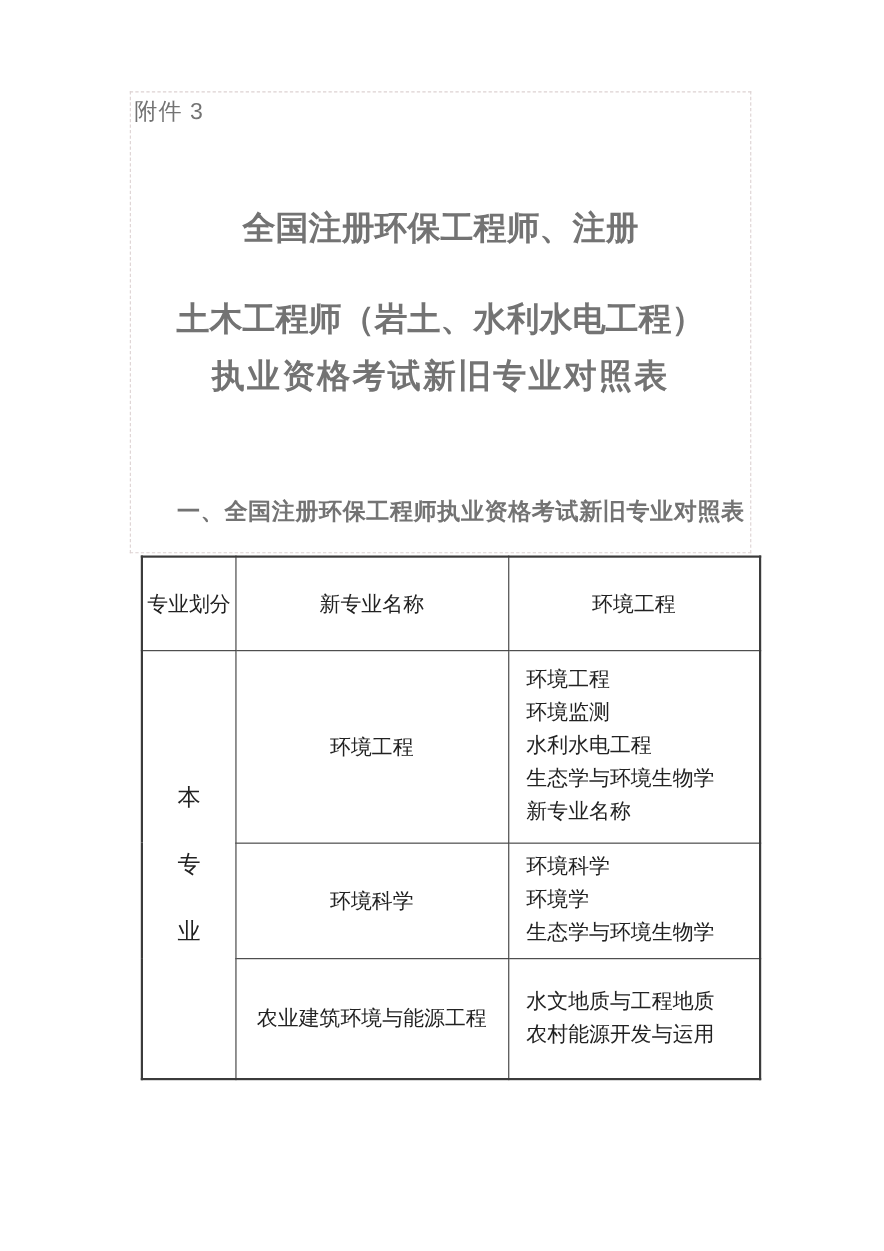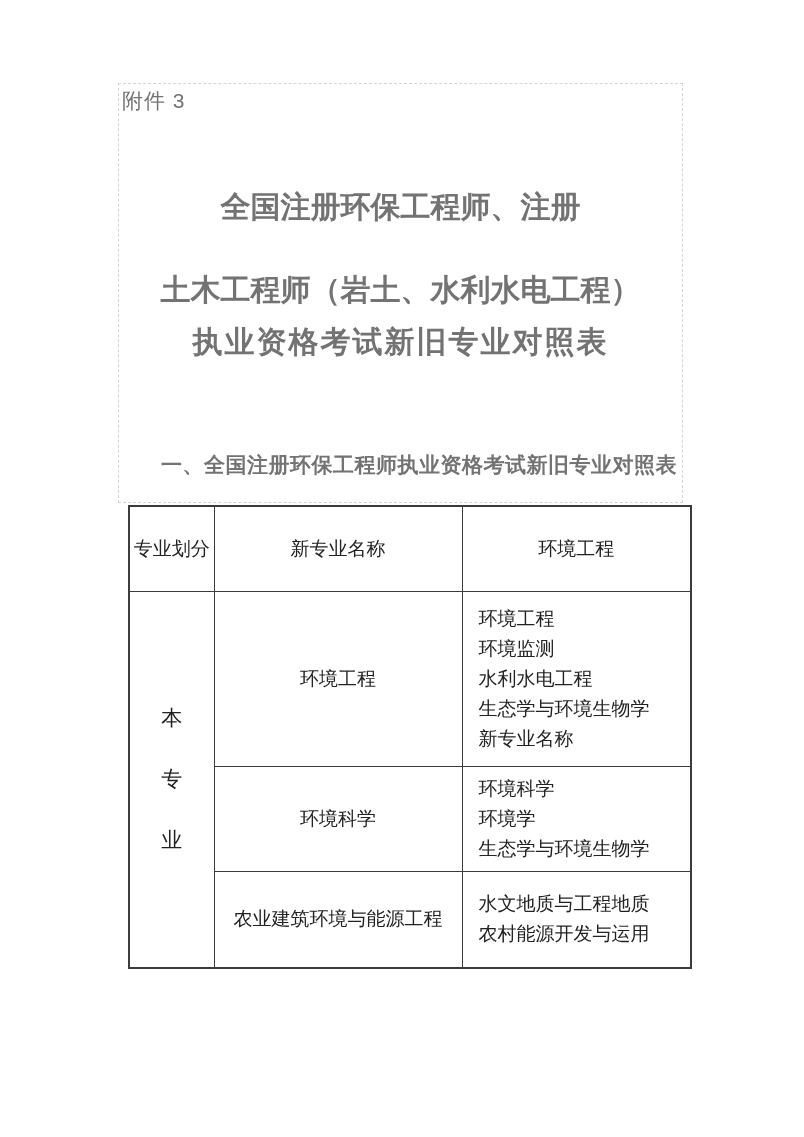--- a/index.html
+++ b/index.html
@@ -44,21 +44,21 @@
     border:1px solid #3b3b3b;
     font-weight:normal;font-size:19px;color:#222;
     padding:0;box-sizing:border-box;
   }
   .col-c1{width:85px;}
   .col-c2{width:248px;}
   .col-c3{width:229px;}
   tr.hdr{height:85px;}
   tr.r1{height:175px;}
   tr.r2{height:105px;}
-  tr.r3{height:97px;}
+  tr.r3{height:110px;}
   .cmp-table th{vertical-align:middle;}
   td.cat{
     text-align:center;vertical-align:middle;font-size:21px;
   }
   td.cat .vstack{
     display:flex;flex-direction:column;align-items:center;
     justify-content:center;gap:33px;
   }
   td.new{text-align:center;vertical-align:middle;}
   td.old{vertical-align:middle;padding-left:16px;}

